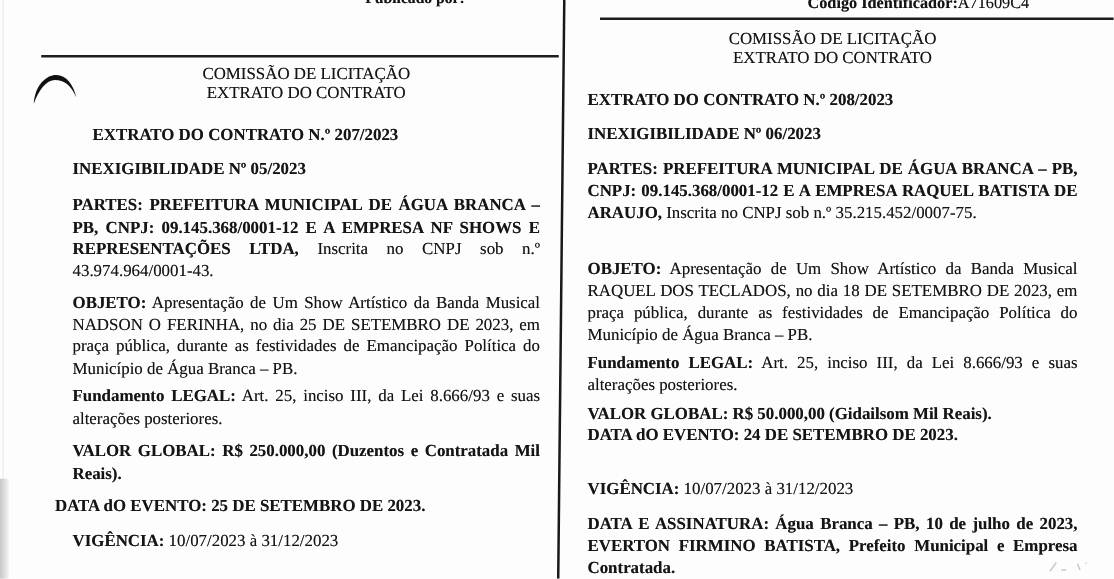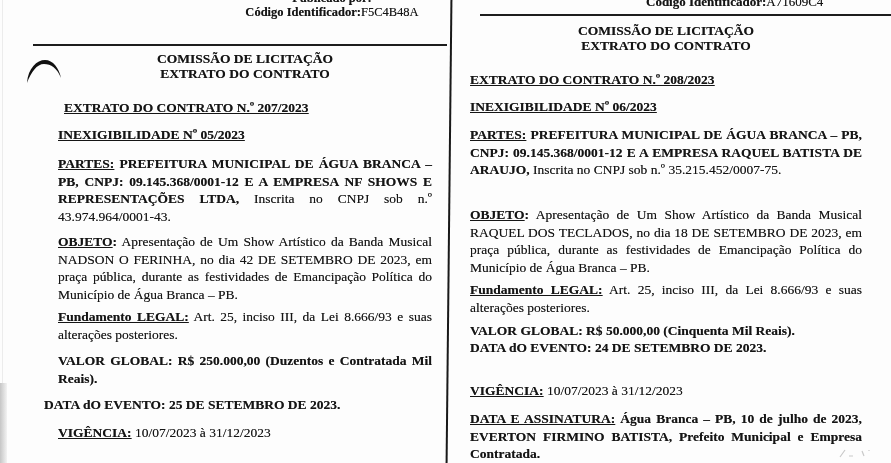--- a/index.html
+++ b/index.html
@@ -7,60 +7,59 @@
     position:relative;width:891px;height:463px;overflow:hidden;
     background:#fdfdfd;color:#151515;
     font-family:"Liberation Serif","DejaVu Serif",serif;
     font-size:13.5px;line-height:17.5px;
     text-shadow:0 0 .5px rgba(21,21,21,.55);
   }
   .blk{position:absolute;margin:0}
   .j{text-align:justify}
   .c{text-align:center}
   .b{font-weight:700}
-  .bu{font-weight:700;text-decoration:underline}
+  .bu{font-weight:700;}
   .nw{white-space:nowrap}
   .rule{position:absolute;height:2px;background:#1d1d1d}
   .vdiv{position:absolute;width:2px;background:#191919;transform:rotate(.6deg)}
   .smol{font-size:12.5px;line-height:13.5px}
-  .dept{font-weight:700;line-height:14.5px}
+  .dept{font-weight:400;line-height:14.5px}
   .edge-line{position:absolute;left:2px;top:0;width:1px;height:463px;background:#ececec}
   .edge-band{position:absolute;left:0;top:383px;width:7px;height:80px;
     background:linear-gradient(to right,#c6c6c6,#f3f3f3)}
 </style>
 </head>
 <body>
 
 <div class="edge-line"></div>
 <div class="edge-band"></div>
 <div class="vdiv" style="left:448px;top:0;height:463px"></div>
 
 <div class="blk smol c" style="left:228px;top:-8px;width:208px">
   <div class="b">Publicado por:</div>
-  <div><span class="b">Código Identificador:</span><span>F5C4B48A</span></div>
 </div>
 
 <div class="rule" style="left:33px;top:44px;width:414px"></div>
 
 <svg class="blk" style="left:24px;top:56px" width="40" height="30" viewBox="0 0 40 30">
   <path d="M3 27 C4 12, 13 4, 21 4 C29 4, 35 12, 37 22 C33 12, 27 8, 20 8 C13 8, 7 16, 3 27 Z" fill="#111"></path>
 </svg>
 
 <div class="blk dept c" style="left:58px;top:52px;width:374px">
   <div>COMISSÃO DE LICITAÇÃO</div>
   <div>EXTRATO DO CONTRATO</div>
 </div>
 
-<p class="blk bu nw" style="left:64px;top:99px">EXTRATO DO CONTRATO N.º 207/2023</p>
+<p class="blk bu nw" style="left:74px;top:99px">EXTRATO DO CONTRATO N.º 207/2023</p>
 
 <p class="blk bu nw" style="left:58px;top:126px">INEXIGIBILIDADE Nº 05/2023</p>
 
 <p class="blk j" style="left:58px;top:155px;width:374px"><span class="bu">PARTES:</span><span class="b"> PREFEITURA MUNICIPAL DE ÁGUA BRANCA – PB, CNPJ: 09.145.368/0001-12 E A EMPRESA NF SHOWS E REPRESENTAÇÕES LTDA,</span><span> Inscrita no CNPJ sob n.º 43.974.964/0001-43.</span></p>
 
-<p class="blk j" style="left:58px;top:233px;width:374px"><span class="bu">OBJETO</span><span class="b">:</span><span> Apresentação de Um Show Artístico da Banda Musical NADSON O FERINHA, no dia 42 DE SETEMBRO DE 2023, em praça pública, durante as festividades de Emancipação Política do Município de Água Branca – PB.</span></p>
+<p class="blk j" style="left:58px;top:233px;width:374px"><span class="bu">OBJETO</span><span class="b">:</span><span> Apresentação de Um Show Artístico da Banda Musical NADSON O FERINHA, no dia 25 DE SETEMBRO DE 2023, em praça pública, durante as festividades de Emancipação Política do Município de Água Branca – PB.</span></p>
 
 <p class="blk j" style="left:58px;top:308px;width:374px"><span class="bu">Fundamento LEGAL:</span><span> Art. 25, inciso III, da Lei 8.666/93 e suas alterações posteriores.</span></p>
 
 <p class="blk j b" style="left:58px;top:352px;width:374px">VALOR GLOBAL: R$ 250.000,00 (Duzentos e Contratada Mil Reais).</p>
 
 <p class="blk b nw" style="left:44px;top:396px">DATA dO EVENTO: 25 DE SETEMBRO DE 2023.</p>
 
 <p class="blk nw" style="left:58px;top:424px"><span class="bu">VIGÊNCIA:</span><span> 10/07/2023 à 31/12/2023</span></p>
 
 <p class="blk nw" style="left:646px;top:-5px;font-size:13px;line-height:13px"><span class="b">Código Identificador:</span><span>A71609C4</span></p>
@@ -75,21 +74,21 @@
 <p class="blk bu nw" style="left:470px;top:71px">EXTRATO DO CONTRATO N.º 208/2023</p>
 
 <p class="blk bu nw" style="left:470px;top:98px">INEXIGIBILIDADE Nº 06/2023</p>
 
 <p class="blk j" style="left:470px;top:126px;width:392px"><span class="bu">PARTES:</span><span class="b"> PREFEITURA MUNICIPAL DE ÁGUA BRANCA – PB, CNPJ: 09.145.368/0001-12 E A EMPRESA RAQUEL BATISTA DE ARAUJO,</span><span> Inscrita no CNPJ sob n.º 35.215.452/0007-75.</span></p>
 
 <p class="blk j" style="left:470px;top:206px;width:392px"><span class="bu">OBJETO</span><span class="b">:</span><span> Apresentação de Um Show Artístico da Banda Musical RAQUEL DOS TECLADOS, no dia 18 DE SETEMBRO DE 2023, em praça pública, durante as festividades de Emancipação Política do Município de Água Branca – PB.</span></p>
 
 <p class="blk j" style="left:470px;top:281px;width:392px"><span class="bu">Fundamento LEGAL:</span><span> Art. 25, inciso III, da Lei 8.666/93 e suas alterações posteriores.</span></p>
 
-<p class="blk b nw" style="left:470px;top:322px">VALOR GLOBAL: R$ 50.000,00 (Cinquenta Mil Reais).</p>
+<p class="blk b nw" style="left:470px;top:322px">VALOR GLOBAL: R$ 50.000,00 (Gidailsom Mil Reais).</p>
 
 <p class="blk b nw" style="left:470px;top:339px">DATA dO EVENTO: 24 DE SETEMBRO DE 2023.</p>
 
 <p class="blk nw" style="left:470px;top:382px"><span class="bu">VIGÊNCIA:</span><span> 10/07/2023 à 31/12/2023</span></p>
 
 <p class="blk j b" style="left:470px;top:410px;width:392px"><span class="bu">DATA E ASSINATURA:</span><span> Água Branca – PB, 10 de julho de 2023, EVERTON FIRMINO BATISTA, Prefeito Municipal e Empresa Contratada.</span></p>
 
 <svg class="blk" style="left:838px;top:447px" width="36" height="12" viewBox="0 0 36 12">
   <path d="M2 10 L7 3 M11 9 L15 9 M24 4 L26 9 M31 3 L31 4" stroke="#c9c9c9" stroke-width="1.2" fill="none"></path>
 </svg>

